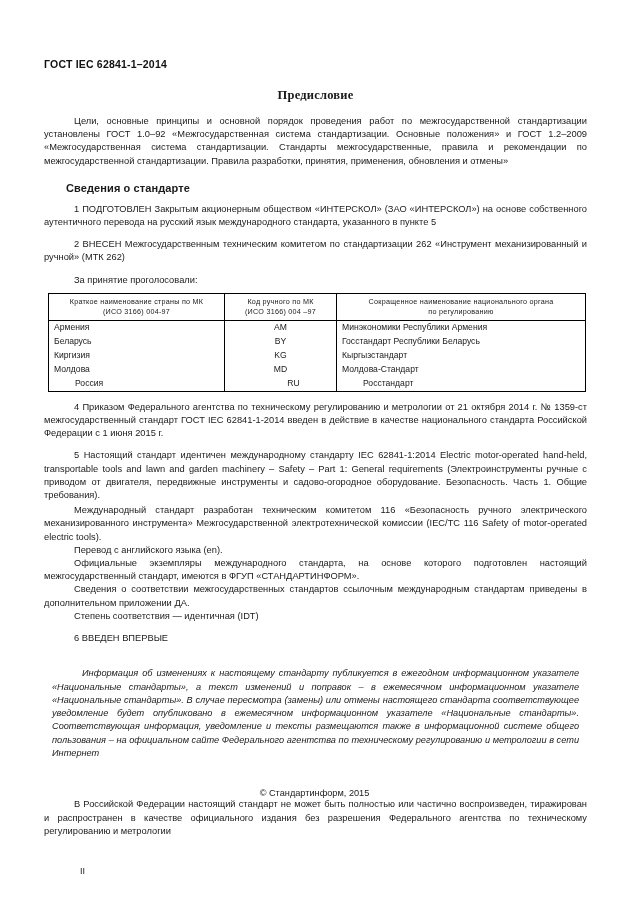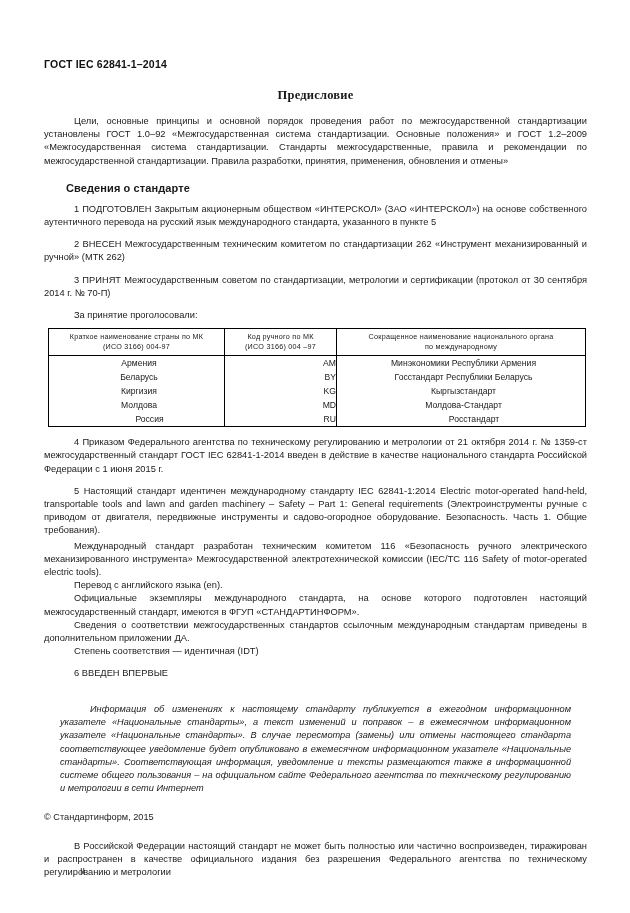--- a/index.html
+++ b/index.html
@@ -63,21 +63,21 @@
   }
   p.tight {
     margin-bottom: 0;
   }
   p.gap-before {
     margin-top: 9px;
   }
   p.italic-text {
     font-size: 9.2px;
     line-height: 13.3px;
-    margin: 16px;
+    margin: 8px;
     text-align: justify;
     text-indent: 30px;
     font-style: italic;
   }
   .italic-block {
     margin-top: 22px;
   }
   .vote-line {
     font-size: 9.3px;
     line-height: 13.2px;
@@ -106,42 +106,40 @@
   }
   table.country-table thead tr th {
     border-bottom: 1.6px solid #000;
   }
   table.country-table tbody td {
     font-size: 8.6px;
     line-height: 11px;
     padding: 1.5px 0 1.5px 5px;
     border-top: none;
     border-bottom: none;
-    text-align: center;
   }
   table.country-table tbody tr:last-child td {
     border-bottom: 1.6px solid #000;
     padding-left: 26px;
   }
   table.country-table td.col-code {
-    text-align: right;
+    text-align: center;
     padding-left: 0;
   }
   .col1 { width: 176px; }
   .col2 { width: 112px; }
   .col3 { width: 249px; }
   .copyright {
     font-size: 9.2px;
-    text-align: left;
-    margin: 15px 0 0 0;
+    text-align: center;
+    margin: 28px 0 0 0;
     padding-right: 2px;
     color: #1a1a1a;
   }
   .final-block {
-    margin-top: 18px;
   }
   .page-number {
     position: absolute;
     left: 44px;
     top: 866px;
     font-size: 9px;
     color: #1a1a1a;
     margin-left: 36px;
   }
 </style>
@@ -155,21 +153,20 @@
   <div class="content">
 
     <h1 class="doc-title">Предисловие</h1>
 
     <p class="body-text">Цели, основные принципы и основной порядок проведения работ по межгосударственной стандартизации установлены  ГОСТ 1.0–92 «Межгосударственная система стандартизации. Основные положения» и  ГОСТ 1.2–2009  «Межгосударственная система стандартизации. Стандарты межгосударственные, правила и рекомендации по межгосударственной стандартизации. Правила разработки, принятия, применения, обновления и отмены»</p>
 
     <h2 class="section-title">Сведения о стандарте</h2>
 
     <p class="body-text gap-before">1 ПОДГОТОВЛЕН Закрытым акционерным обществом «ИНТЕРСКОЛ» (ЗАО «ИНТЕРСКОЛ») на основе собственного аутентичного перевода на русский язык международного стандарта, указанного в пункте 5</p>
     <p class="body-text gap-before">2 ВНЕСЕН Межгосударственным техническим комитетом по стандартизации 262   «Инструмент механизированный и ручной» (МТК 262)</p>
-    <p class="body-text gap-before">3 ПРИНЯТ Межгосударственным советом по стандартизации, метрологии и сертификации (протокол от 30 сентября 2014 г. № 70-П)</p>
 
     <p class="vote-line">За принятие проголосовали:</p>
 
     <table class="country-table">
       <colgroup>
         <col class="col1">
           <col class="col2">
           <col class="col3">
       </colgroup>
       <thead>
@@ -177,21 +174,21 @@
           <th>
             <span>Краткое наименование страны по МК</span><br>
             <span>(ИСО 3166) 004-97</span>
           </th>
           <th>
             <span>Код ручного по МК</span><br>
             <span>(ИСО 3166) 004 –97</span>
           </th>
           <th>
             <span>Сокращенное наименование национального органа</span><br>
-            <span>по международному</span>
+            <span>по регулированию</span>
           </th>
         </tr>
       </thead>
       <tbody>
         <tr>
           <td class="col-country">Армения</td>
           <td class="col-code">AM</td>
           <td class="col-body">Минэкономики Республики Армения</td>
         </tr>
         <tr>

